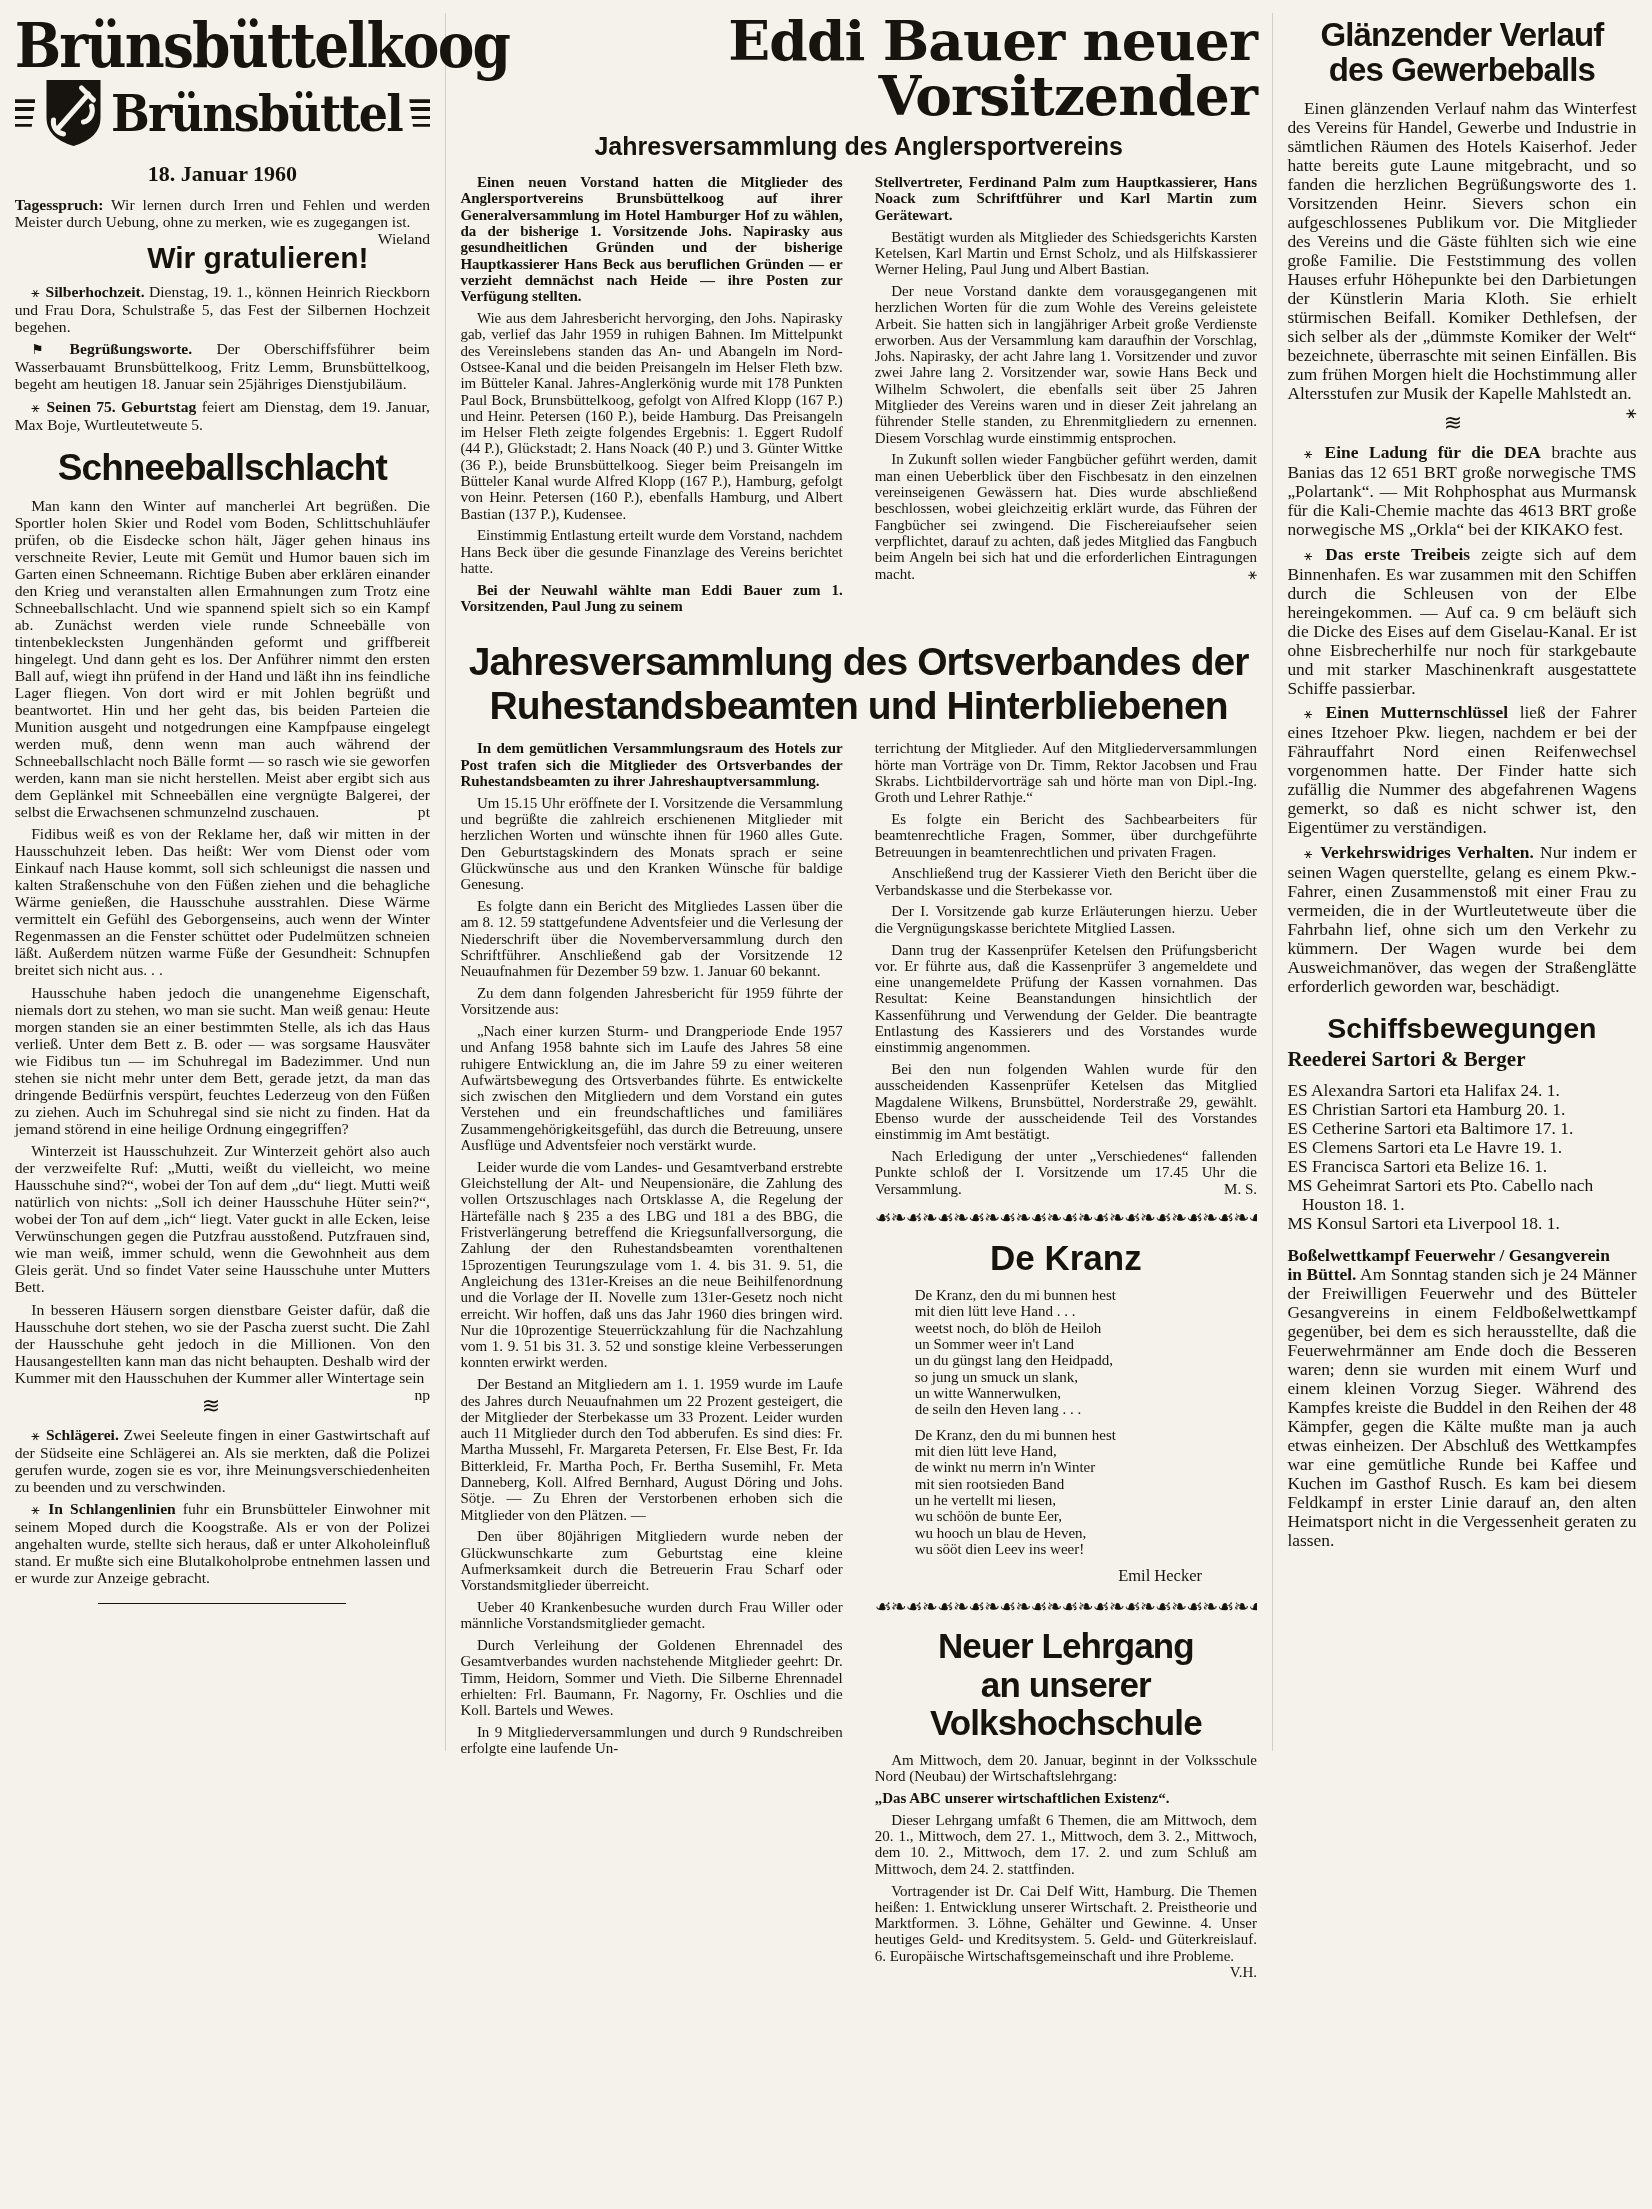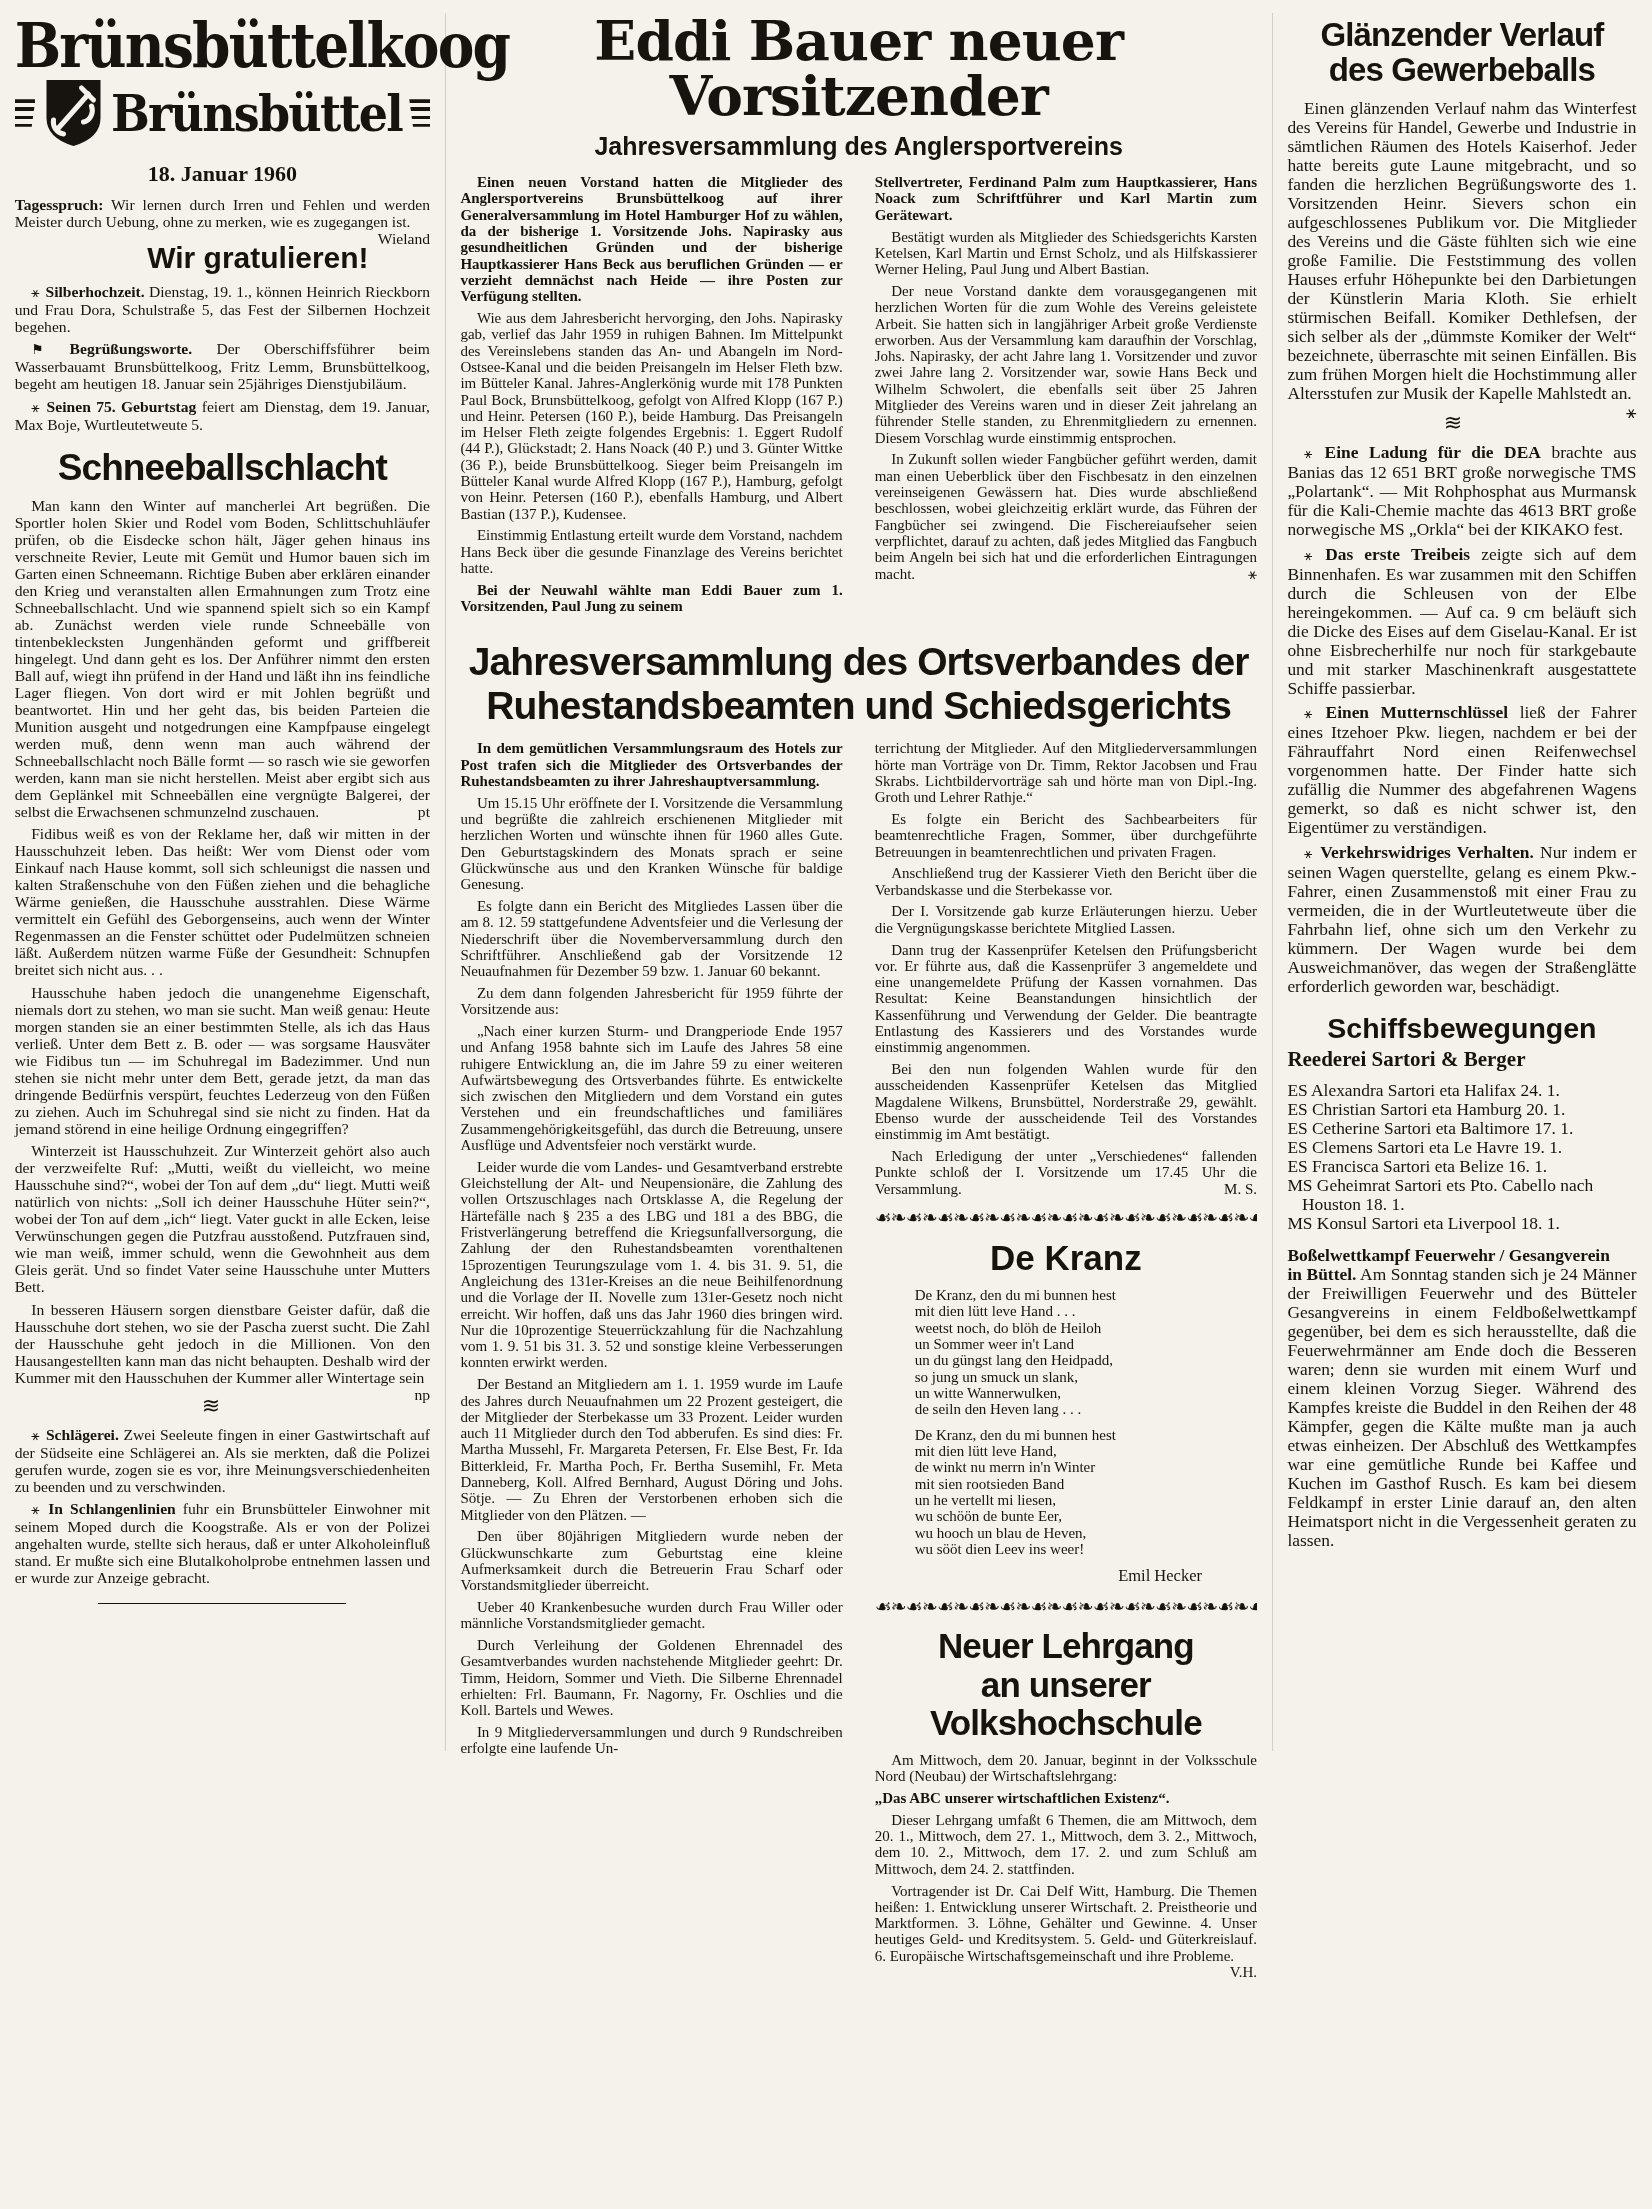--- a/index.html
+++ b/index.html
@@ -28,21 +28,21 @@
   .speed{width:53px;height:27.5px;background:repeating-linear-gradient(to bottom,#17130e 0 3.7px,transparent 3.7px 8.3px);}
   .speed.r{clip-path:polygon(0 0,100% 0,100% 100%,18% 100%);}
   .speed.l{clip-path:polygon(0 0,100% 0,82% 100%,0 100%);}
   .crest{width:61px;height:70px;flex:0 0 auto;}
   .mast-date{font-weight:bold;font-size:22px;margin:13px 0 9.2px 0;}
   .h-grat{font-family:"Liberation Sans",sans-serif;font-weight:bold;font-size:30px;text-align:right;margin:11px 0 7.3px 0;}
   .h-left{font-family:"Liberation Sans",sans-serif;font-weight:bold;font-size:37px;text-align:center;margin:14.7px 0 7.3px 0;letter-spacing:-0.9px;}
   .icon{font-size:13.8px;padding-right:1.8px;}
 
   
-  .h-main{font-family:"DejaVu Serif",serif;font-weight:bold;font-size:55px;line-height:1.0;text-align:center;margin:0 0 9.2px 0;letter-spacing:-0.9px;}
+  .h-main{font-family:"DejaVu Serif",serif;font-weight:bold;font-size:55px;line-height:1.0;text-align:right;margin:0 0 9.2px 0;letter-spacing:-0.9px;}
   .h-sub{font-family:"Liberation Sans",sans-serif;font-weight:bold;font-size:25px;text-align:center;margin:0 0 13px 0;}
   .h-second{font-family:"Liberation Sans",sans-serif;font-weight:bold;font-size:39px;line-height:1.12;text-align:center;margin:20px 0 13px 0;letter-spacing:-0.9px;}
   .twocol{display:flex;gap:32px;}
   .mcol{flex:1;min-width:0;}
   .col-mid p{font-size:15px;line-height:16.3px;}
   .h-poem{font-family:"Liberation Sans",sans-serif;font-weight:bold;font-size:35px;text-align:center;margin:9.2px 0 9.2px 0;}
   .poem{white-space:pre-line;text-align:left;text-indent:0;padding-left:40px;font-size:16.5px;line-height:21px;margin-bottom:9.2px;}
   .poem-author{text-align:right;padding-right:55px;font-size:16.5px;margin:3.7px 0 9.2px 0;}
   .h-course{font-family:"Liberation Sans",sans-serif;font-weight:bold;font-size:35px;line-height:1.1;text-align:center;margin:9.2px 0 9.2px 0;letter-spacing:-0.9px;}
 
@@ -121,21 +121,21 @@
       <div class="mcol">
         <p class="b noind">Stellvertreter, Ferdinand Palm zum Hauptkassierer, Hans Noack zum Schriftführer und Karl Martin zum Gerätewart.</p>
         <p>Bestätigt wurden als Mitglieder des Schiedsgerichts Karsten Ketelsen, Karl Martin und Ernst Scholz, und als Hilfskassierer Werner Heling, Paul Jung und Albert Bastian.</p>
         <p>Der neue Vorstand dankte dem vorausgegangenen mit herzlichen Worten für die zum Wohle des Vereins geleistete Arbeit. Sie hatten sich in langjähriger Arbeit große Verdienste erworben. Aus der Versammlung kam daraufhin der Vorschlag, Johs. Napirasky, der acht Jahre lang 1. Vorsitzender und zuvor zwei Jahre lang 2. Vorsitzender war, sowie Hans Beck und Wilhelm Schwolert, die ebenfalls seit über 25 Jahren Mitglieder des Vereins waren und in dieser Zeit jahrelang an führender Stelle standen, zu Ehrenmitgliedern zu ernennen. Diesem Vorschlag wurde einstimmig entsprochen.</p>
         <p><span>In Zukunft sollen wieder Fangbücher geführt werden, damit man einen Ueberblick über den Fischbesatz in den einzelnen vereinseigenen Gewässern hat. Dies wurde abschließend beschlossen, wobei gleichzeitig erklärt wurde, das Führen der Fangbücher sei zwingend. Die Fischereiaufseher seien verpflichtet, darauf zu achten, daß jedes Mitglied das Fangbuch beim Angeln bei sich hat und die erforderlichen Eintragungen macht.</span><span class="endmark">⚹</span></p>
       </div>
     </div>
 
     <div class="h-second">
       <span>Jahresversammlung des Ortsverbandes der</span><br>
-      <span>Ruhestandsbeamten und Schiedsgerichts</span>
+      <span>Ruhestandsbeamten und Hinterbliebenen</span>
     </div>
 
     <div class="twocol">
       <div class="mcol">
         <p class="b">In dem gemütlichen Versammlungsraum des Hotels zur Post trafen sich die Mitglieder des Ortsverbandes der Ruhestandsbeamten zu ihrer Jahreshauptversammlung.</p>
         <p>Um 15.15 Uhr eröffnete der I. Vorsitzende die Versammlung und begrüßte die zahlreich erschienenen Mitglieder mit herzlichen Worten und wünschte ihnen für 1960 alles Gute. Den Geburtstagskindern des Monats sprach er seine Glückwünsche aus und den Kranken Wünsche für baldige Genesung.</p>
         <p>Es folgte dann ein Bericht des Mitgliedes Lassen über die am 8. 12. 59 stattgefundene Adventsfeier und die Verlesung der Niederschrift über die Novemberversammlung durch den Schriftführer. Anschließend gab der Vorsitzende 12 Neuaufnahmen für Dezember 59 bzw. 1. Januar 60 bekannt.</p>
         <p>Zu dem dann folgenden Jahresbericht für 1959 führte der Vorsitzende aus:</p>
         <p>„Nach einer kurzen Sturm- und Drangperiode Ende 1957 und Anfang 1958 bahnte sich im Laufe des Jahres 58 eine ruhigere Entwicklung an, die im Jahre 59 zu einer weiteren Aufwärtsbewegung des Ortsverbandes führte. Es entwickelte sich zwischen den Mitgliedern und dem Vorstand ein gutes Verstehen und ein freundschaftliches und familiäres Zusammengehörigkeitsgefühl, das durch die Betreuung, unsere Ausflüge und Adventsfeier noch verstärkt wurde.</p>
         <p>Leider wurde die vom Landes- und Gesamtverband erstrebte Gleichstellung der Alt- und Neupensionäre, die Zahlung des vollen Ortszuschlages nach Ortsklasse A, die Regelung der Härtefälle nach § 235 a des LBG und 181 a des BBG, die Fristverlängerung betreffend die Kriegsunfallversorgung, die Zahlung der den Ruhestandsbeamten vorenthaltenen 15prozentigen Teurungszulage vom 1. 4. bis 31. 9. 51, die Angleichung des 131er-Kreises an die neue Beihilfenordnung und die Vorlage der II. Novelle zum 131er-Gesetz noch nicht erreicht. Wir hoffen, daß uns das Jahr 1960 dies bringen wird. Nur die 10prozentige Steuerrückzahlung für die Nachzahlung vom 1. 9. 51 bis 31. 3. 52 und sonstige kleine Verbesserungen konnten erwirkt werden.</p>

